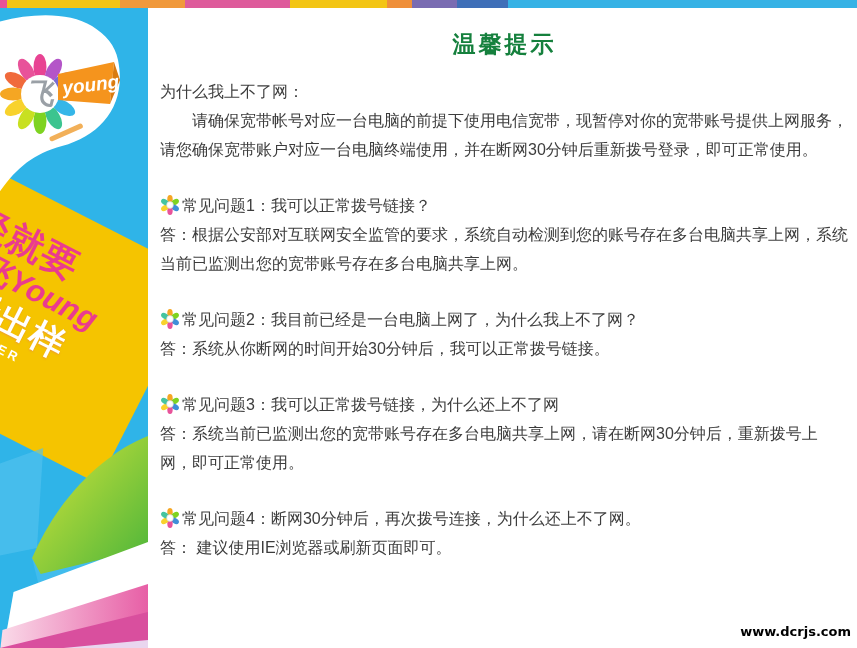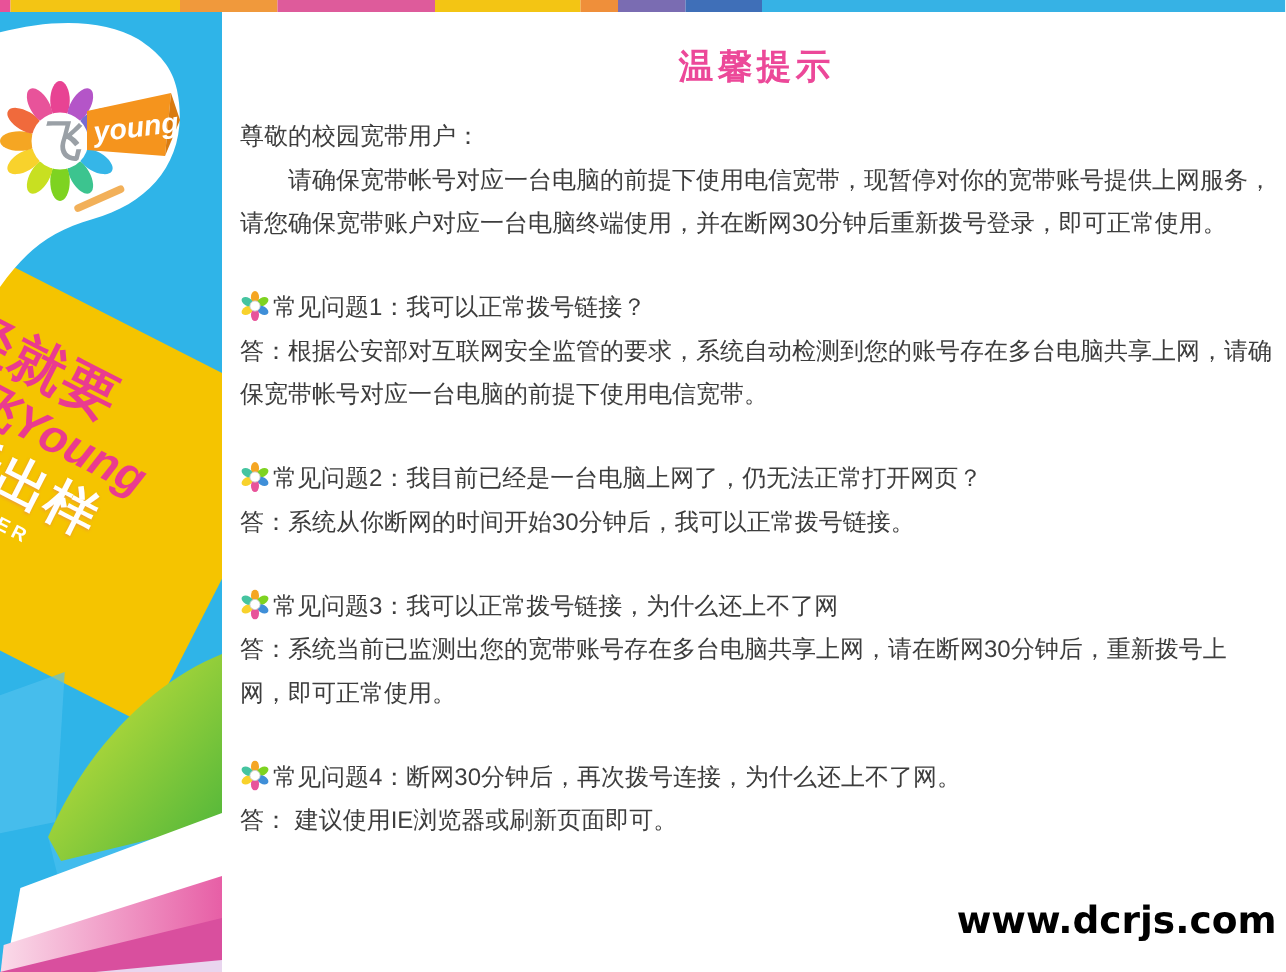--- a/index.html
+++ b/index.html
@@ -21,29 +21,29 @@
   .slogan .l1{font-size:37px;font-weight:bold;color:#ea3b8f;letter-spacing:1px;margin-left:2px;}
   .slogan .l2{font-size:31px;font-weight:bold;font-style:italic;color:#ea3b8f;margin:2px 0 0 30px;}
   .slogan .l3{font-size:35px;font-weight:bold;color:#ffffff;margin:4px 0 0 -4px;letter-spacing:1px;
     text-shadow:0 1px 2px rgba(220,80,150,.35);}
   .slogan .l4{font-size:13px;font-weight:bold;color:#ffffff;letter-spacing:3px;margin:4px 0 0 -6px;}
   .logo-svg{position:absolute;left:0;top:0;}
   .fan-svg{position:absolute;left:0;bottom:0;}
   
   .content{position:absolute;left:148px;top:8px;width:709px;height:640px;background:#ffffff;
     box-sizing:border-box;padding:14px 8px 0 12px;font-size:16px;line-height:29px;color:#3d3d3d;}
-  .page-title{margin:8px 0 18px;text-align:center;font-size:23px;font-weight:bold;color:#ec4899;letter-spacing:3px;}
+  .page-title{margin:8px 0 18px;text-align:center;font-size:23px;font-weight:bold;color:#15803d;letter-spacing:3px;}
   .salutation{margin:0;}
   .notice{margin:0;text-indent:2em;}
   .faq-heading{margin:24px 0 0;}
   .faq{margin-top:27px;}
   .faq .q{margin:0;display:block;}
   .faq .a{margin:0;}
   .faq-icon{display:inline-block;width:20px;height:20px;vertical-align:-4px;margin-right:2px;}
-  .footer-url{position:absolute;right:6px;bottom:20px;font-size:25px;font-weight:800;color:#000;
+  .footer-url{position:absolute;right:6px;bottom:9px;font-size:13px;font-weight:800;color:#000;
     letter-spacing:0px;font-family:"DejaVu Sans","Liberation Sans",sans-serif;}
   .hidden-defs{position:absolute;width:0;height:0;overflow:hidden;}
 </style>
 </head>
 <body>
 
 <div id="screen">
 
   <svg class="hidden-defs" aria-hidden="true">
     <defs>
@@ -126,35 +126,35 @@
       <polygon points="22,184 240,134 240,182 10,226" fill="#ffffff"></polygon>
       <polygon points="4,222 240,176 240,210 0,244" fill="url(#gr-pink)"></polygon>
       <polygon points="0,240 240,204 240,234 0,254" fill="#d94f9e"></polygon>
       <polygon points="0,246 240,232 240,240 0,256" fill="#e9d6ef"></polygon>
     </svg>
   </div>
 
   <div class="content">
     <h1 class="page-title">温馨提示</h1>
 
-    <p class="salutation">尊敬的校园宽带用户：</p>
+    <p class="salutation">为什么我上不了网：</p>
     <p class="notice">请确保宽带帐号对应一台电脑的前提下使用电信宽带，现暂停对你的宽带账号提供上网服务，请您确保宽带账户对应一台电脑终端使用，并在断网30分钟后重新拨号登录，即可正常使用。</p>
 
 
     <div class="faq">
       <p class="q"><span class="faq-icon"><svg width="20" height="20" viewBox="0 0 20 20">
               <use href="#pinwheel-small"></use>
             </svg></span><span>常见问题1：我可以正常拨号链接？</span></p>
-      <p class="a">答：根据公安部对互联网安全监管的要求，系统自动检测到您的账号存在多台电脑共享上网，请确保宽带帐号对应一台电脑的前提下使用电信宽带。</p>
+      <p class="a">答：根据公安部对互联网安全监管的要求，系统自动检测到您的账号存在多台电脑共享上网，系统当前已监测出您的宽带账号存在多台电脑共享上网。</p>
     </div>
 
     <div class="faq">
       <p class="q"><span class="faq-icon"><svg width="20" height="20" viewBox="0 0 20 20">
               <use href="#pinwheel-small"></use>
-            </svg></span><span>常见问题2：我目前已经是一台电脑上网了，仍无法正常打开网页？</span></p>
+            </svg></span><span>常见问题2：我目前已经是一台电脑上网了，为什么我上不了网？</span></p>
       <p class="a">答：系统从你断网的时间开始30分钟后，我可以正常拨号链接。</p>
     </div>
 
     <div class="faq">
       <p class="q"><span class="faq-icon"><svg width="20" height="20" viewBox="0 0 20 20">
               <use href="#pinwheel-small"></use>
             </svg></span><span>常见问题3：我可以正常拨号链接，为什么还上不了网</span></p>
       <p class="a">答：系统当前已监测出您的宽带账号存在多台电脑共享上网，请在断网30分钟后，重新拨号上网，即可正常使用。</p>
     </div>
 

